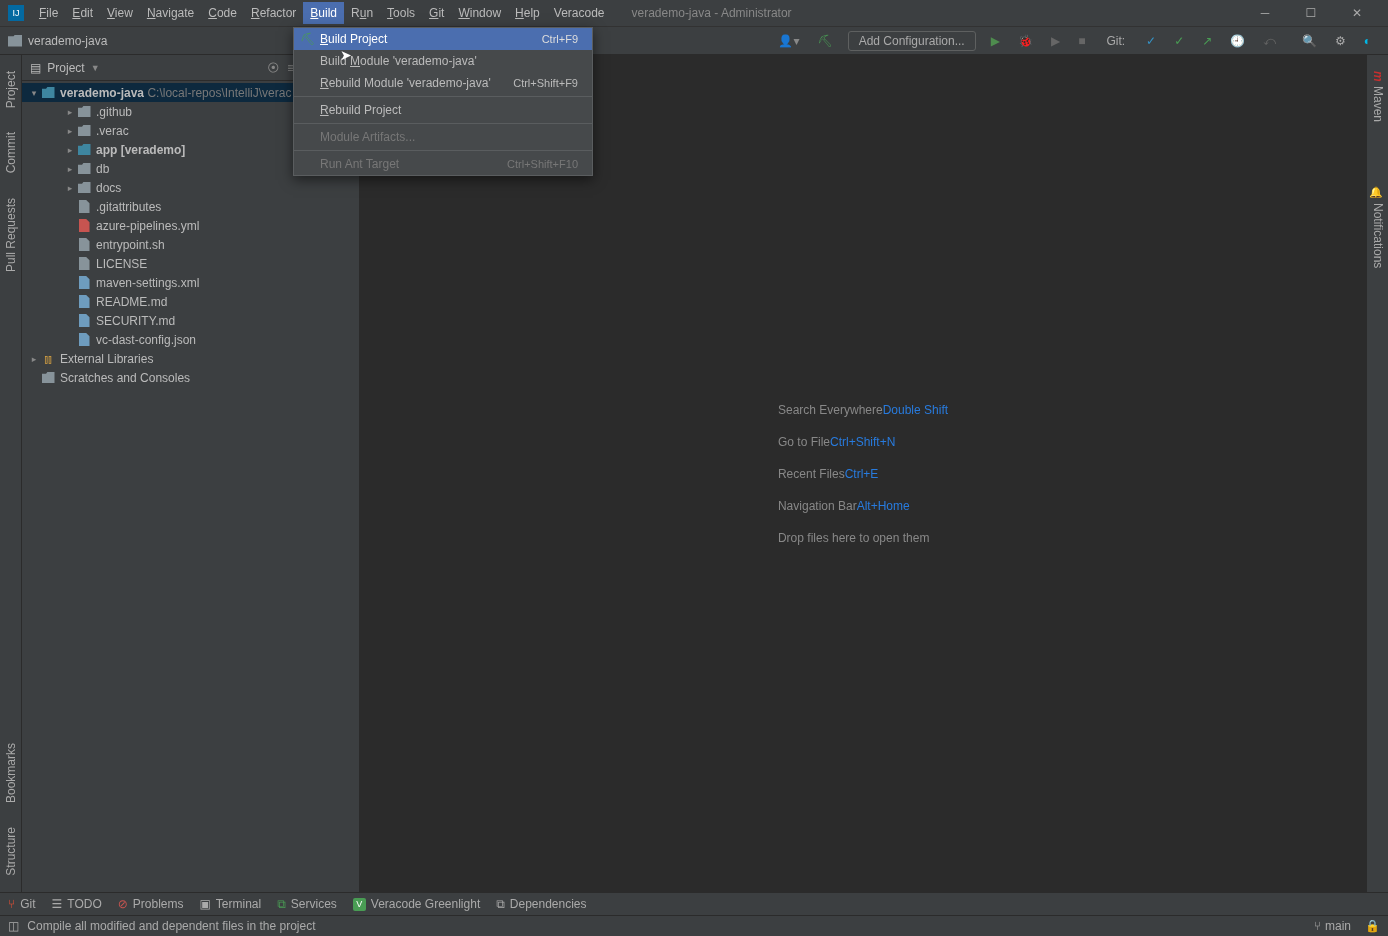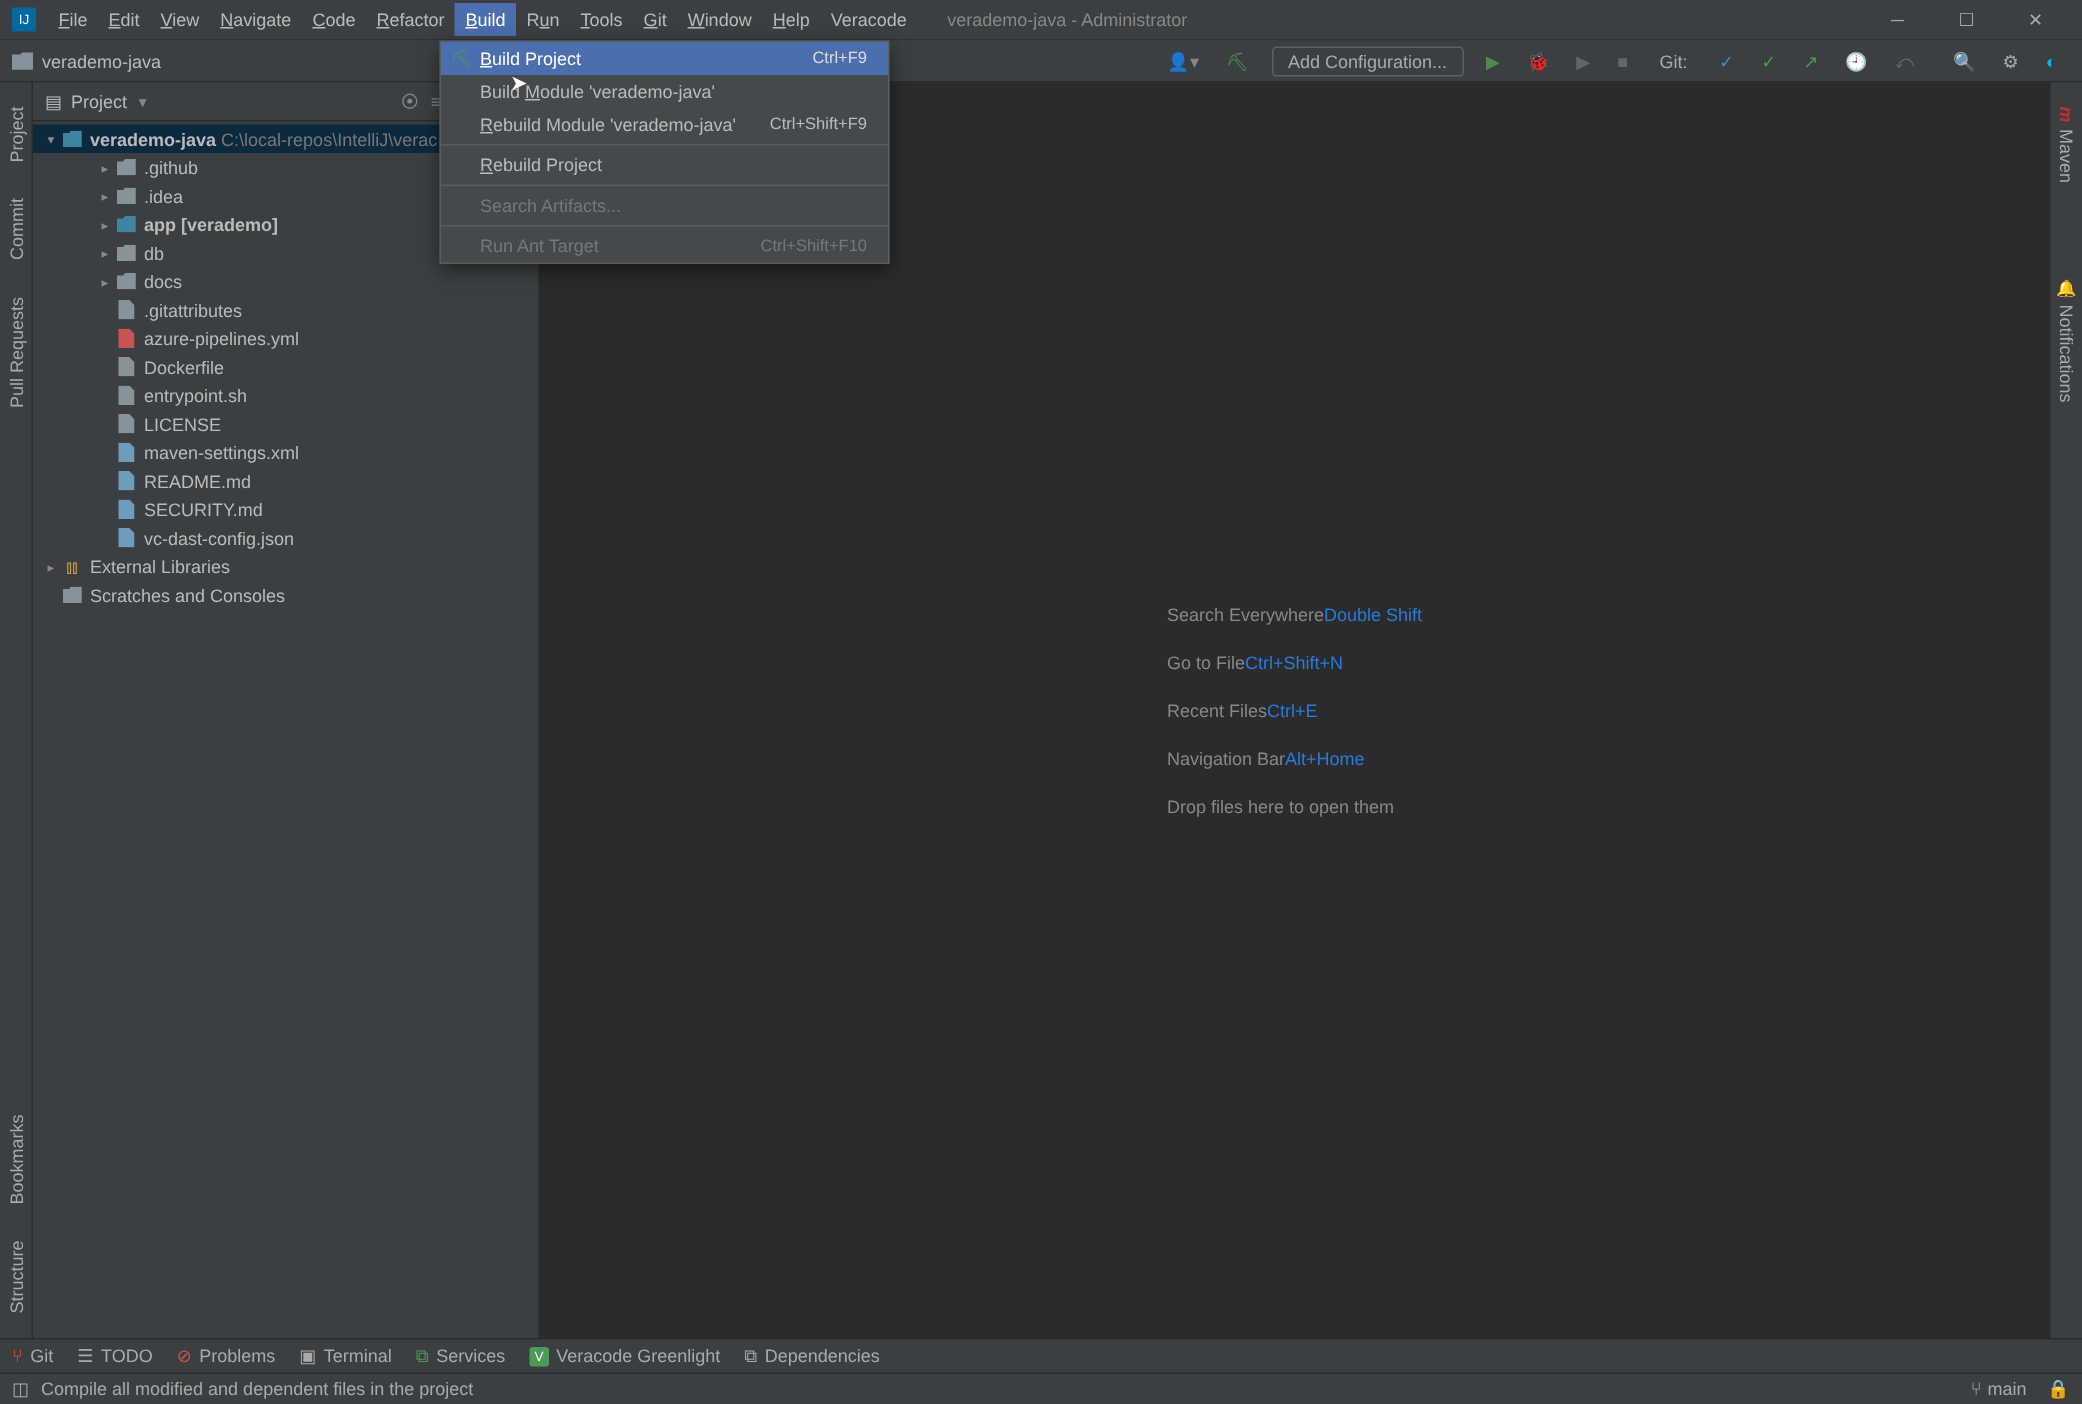--- a/index.html
+++ b/index.html
@@ -195,21 +195,21 @@
           <span class="tree-icon">
             <div class="folder"></div>
           </span>
           <span class="tree-label">.github</span>
         </div>
         <div class="tree-row" style="padding-left: 42px;">
           <span class="tree-arrow">▸</span>
           <span class="tree-icon">
             <div class="folder"></div>
           </span>
-          <span class="tree-label">.idea</span>
+          <span class="tree-label">.verac</span>
         </div>
         <div class="tree-row" style="padding-left: 42px;">
           <span class="tree-arrow">▸</span>
           <span class="tree-icon">
             <div class="folder blue"></div>
           </span>
           <span class="tree-label"><b>app [verademo]</b></span>
         </div>
         <div class="tree-row" style="padding-left: 42px;">
           <span class="tree-arrow">▸</span>
@@ -231,27 +231,20 @@
             <div class="file-ico "></div>
           </span>
           <span class="tree-label">.gitattributes</span>
         </div>
         <div class="tree-row" style="padding-left: 42px;">
           <span class="tree-arrow"></span>
           <span class="tree-icon">
             <div class="file-ico yml"></div>
           </span>
           <span class="tree-label">azure-pipelines.yml</span>
-        </div>
-        <div class="tree-row" style="padding-left: 42px;">
-          <span class="tree-arrow"></span>
-          <span class="tree-icon">
-            <div class="file-ico "></div>
-          </span>
-          <span class="tree-label">Dockerfile</span>
         </div>
         <div class="tree-row" style="padding-left: 42px;">
           <span class="tree-arrow"></span>
           <span class="tree-icon">
             <div class="file-ico "></div>
           </span>
           <span class="tree-label">entrypoint.sh</span>
         </div>
         <div class="tree-row" style="padding-left: 42px;">
           <span class="tree-arrow"></span>
@@ -393,21 +386,21 @@
     <div class="dd-item">
       <span><u>R</u>ebuild Module 'verademo-java'</span>
       <span class="dd-shortcut">Ctrl+Shift+F9</span>
     </div>
     <div class="dd-sep"></div>
     <div class="dd-item">
       <span><u>R</u>ebuild Project</span>
     </div>
     <div class="dd-sep"></div>
     <div class="dd-item disabled">
-      <span>Search Artifacts...</span>
+      <span>Module Artifacts...</span>
     </div>
     <div class="dd-sep"></div>
     <div class="dd-item disabled">
       <span>Run Ant Target</span>
       <span class="dd-shortcut">Ctrl+Shift+F10</span>
     </div>
   </div>
 <div class="cursor">➤</div>
 
 </body></html>

